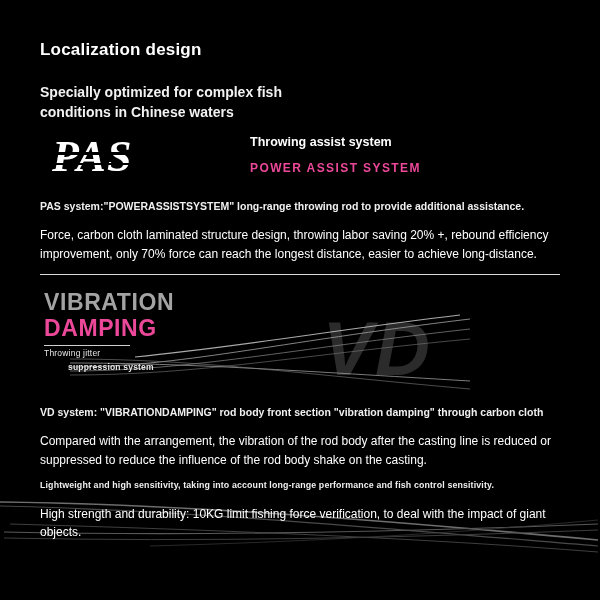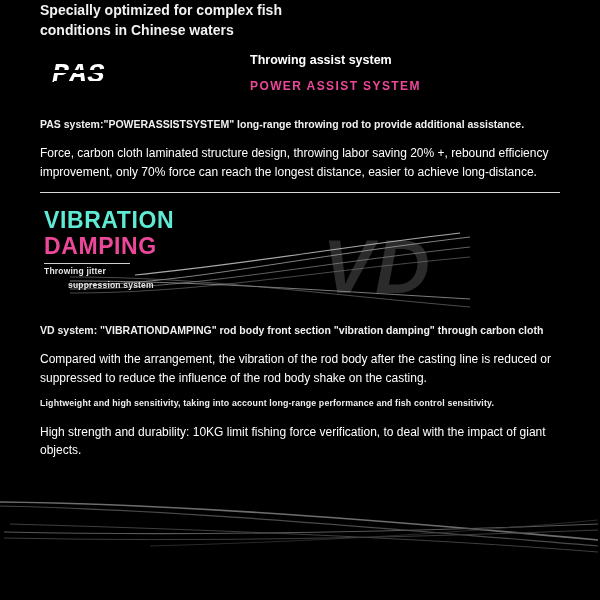--- a/index.html
+++ b/index.html
@@ -54,22 +54,22 @@
   
   .pas-block {
     position: relative;
     height: 56px;
     margin: 8px 0 10px 0;
   }
   .pas-logo {
     position: absolute;
     left: 12px;
     top: 0px;
-    font-family: Liberation Mono, monospace;
-    font-size: 28px;
+    font-family: Liberation Serif, serif;
+    font-size: 44px;
     font-weight: bold;
     font-style: italic;
     letter-spacing: 1px;
     color: #ffffff;
     line-height: 48px;
   }
   .pas-strike {
     position: absolute;
     left: 14px;
     top: 19px;
@@ -147,21 +147,21 @@
     user-select: none;
     margin-top: 20px;
   }
   .vd-word1 {
     position: absolute;
     left: 4px;
     top: 0px;
     font-size: 23px;
     font-weight: bold;
     letter-spacing: 0.6px;
-    color: #5eead4;
+    color: #a3a3a3;
   }
   .vd-word2 {
     position: absolute;
     left: 4px;
     top: 26px;
     font-size: 23px;
     font-weight: bold;
     letter-spacing: 0.6px;
     color: #ec4899;
   }
@@ -171,21 +171,21 @@
     top: 56px;
     width: 86px;
     height: 1px;
     background: #cfcfcf;
   }
   .vd-sub1 {
     position: absolute;
     left: 4px;
     top: 59px;
     font-size: 8.5px;
-    font-weight: bold;
+    font-weight: normal;
     letter-spacing: 0.2px;
     color: #e6e6e6;
   }
   .vd-sub2 {
     position: absolute;
     left: 4px;
     top: 73px;
     font-size: 8.5px;
     font-weight: bold;
     letter-spacing: 0.2px;
@@ -219,20 +219,21 @@
     overflow: hidden;
   }
 </style>
 </head>
 <body>
 
 <div class="page">
 
   <div class="content">
 
+    <h1 class="title">Localization design</h1>
 
     <div class="subhead">Specially optimized for complex fish conditions in Chinese waters</div>
 
     <div class="pas-block">
       <div class="pas-logo">PAS</div>
       <div class="pas-strike"></div>
       <div class="pas-strike2"></div>
       <div class="pas-right">
         <div class="l1">Throwing assist system</div>
         <div class="l2">POWER ASSIST SYSTEM</div>

